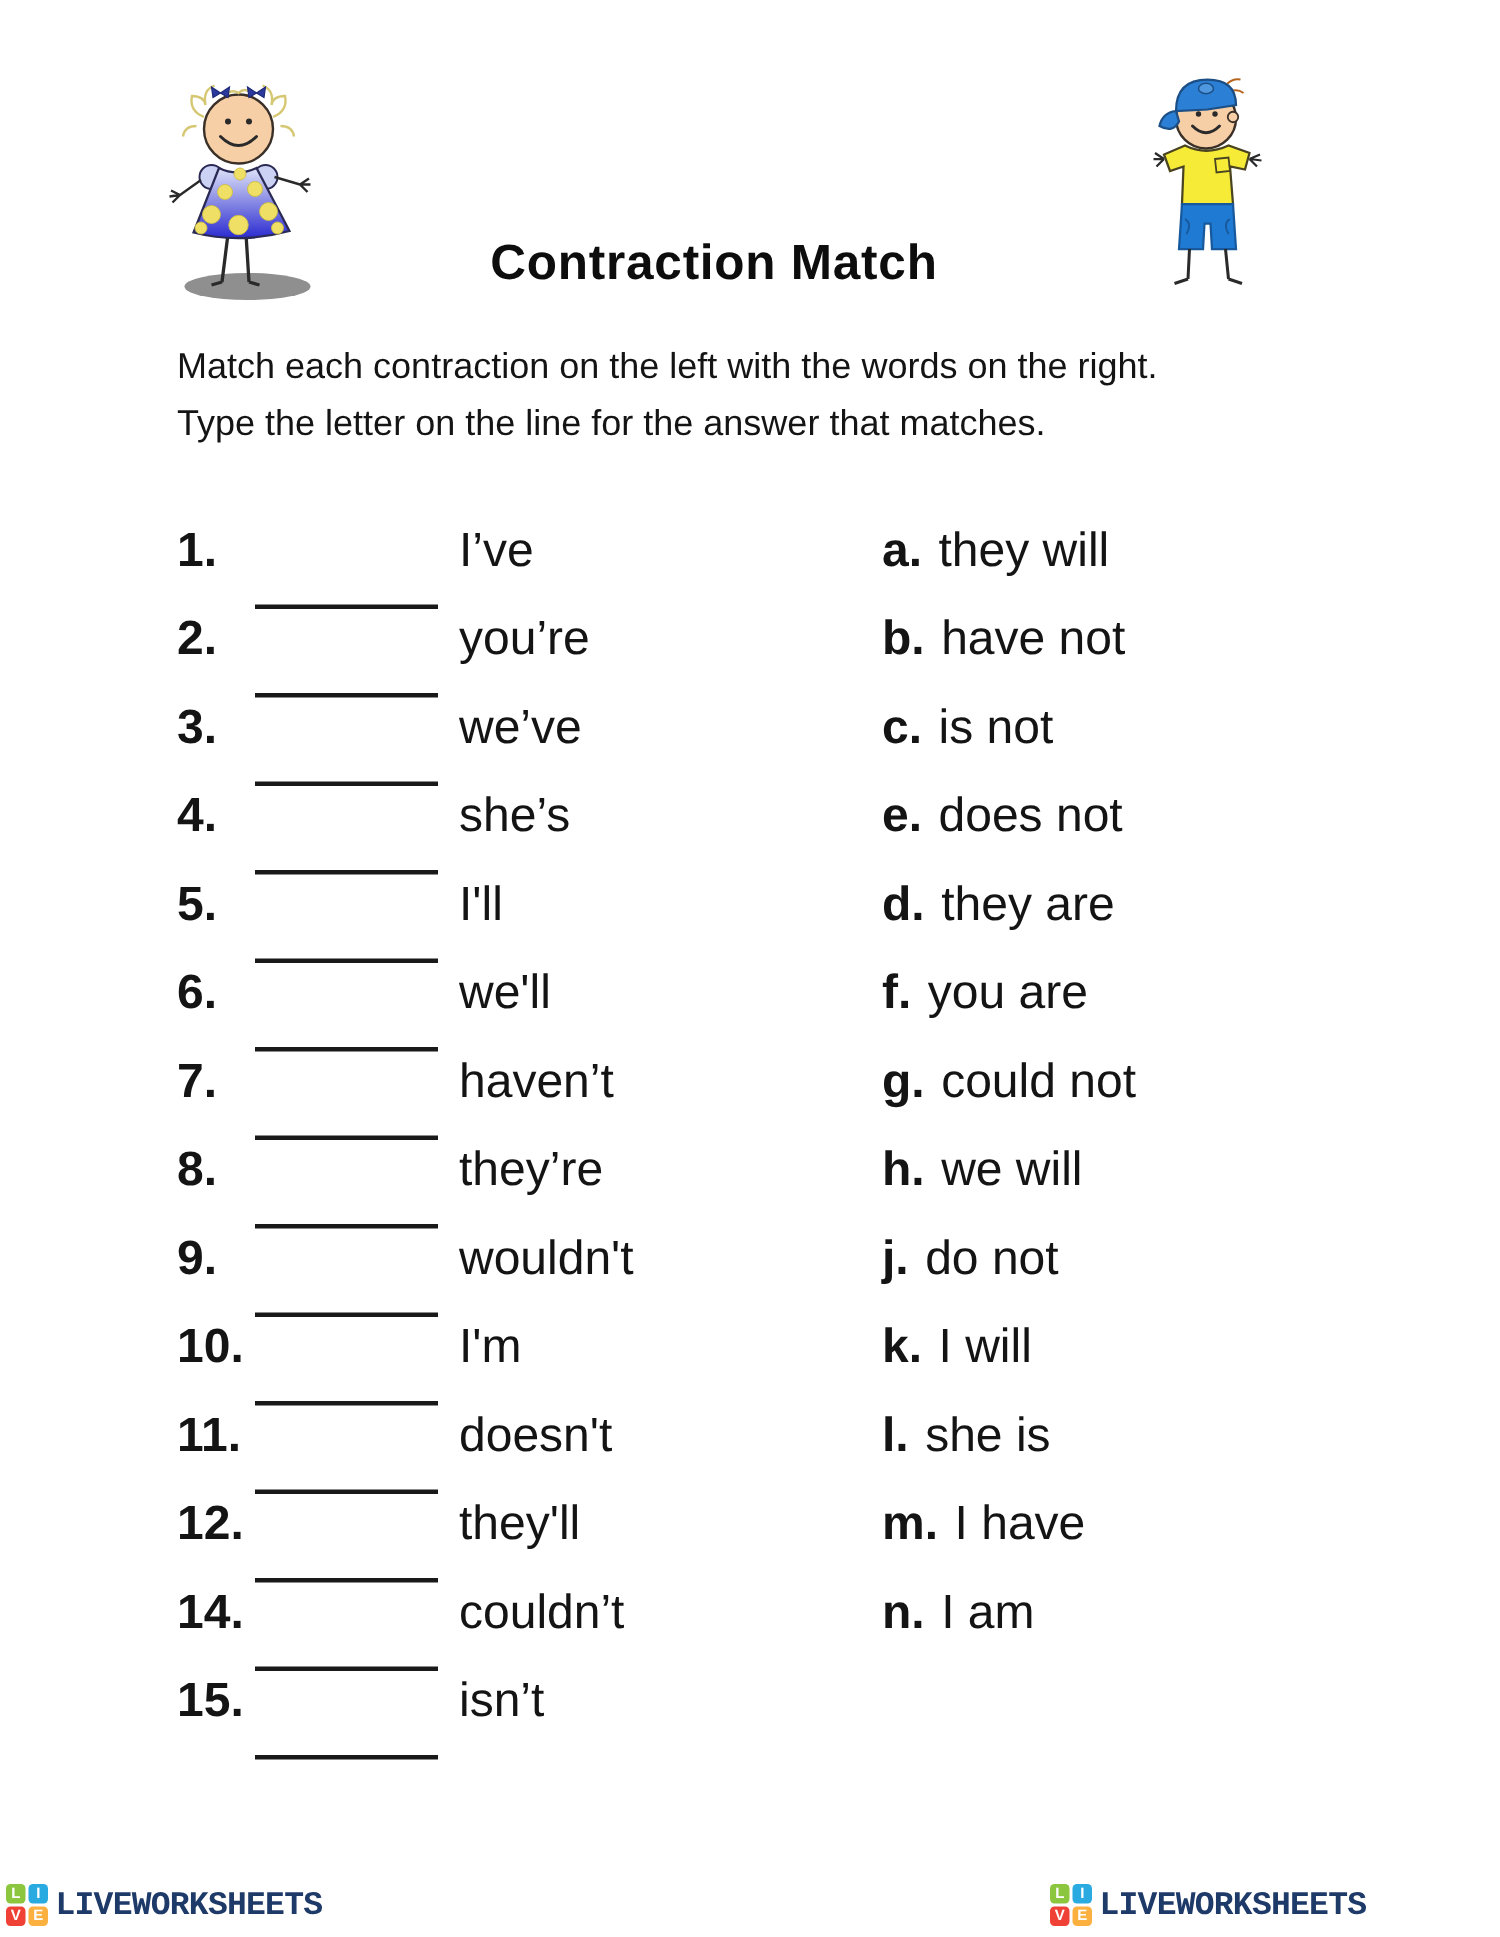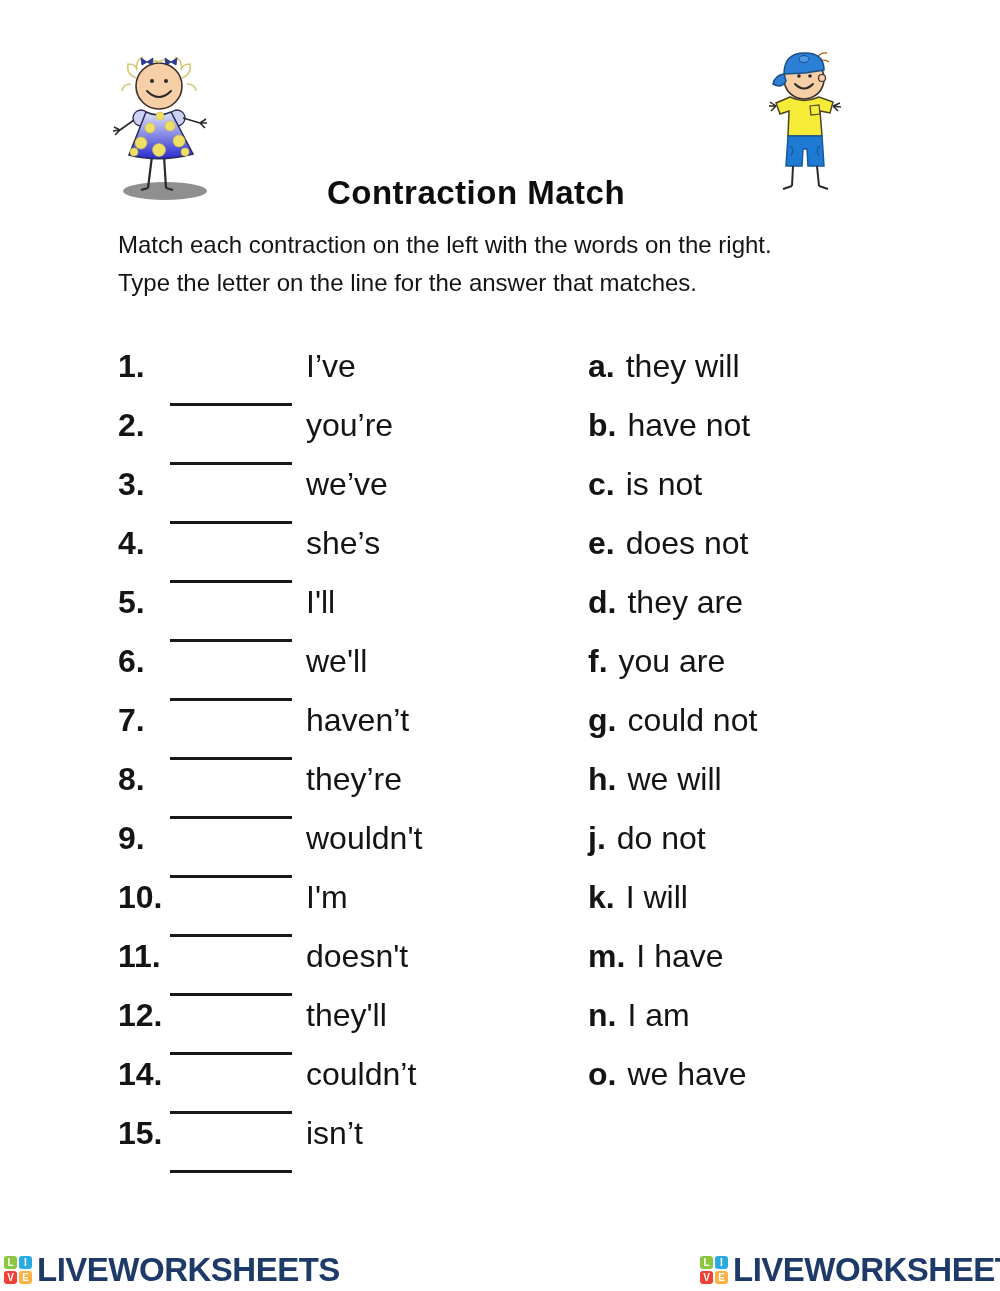--- a/index.html
+++ b/index.html
@@ -15,21 +15,21 @@
   html, body { background: #ffffff; }
   body {
     width: 1000px; height: 1291px; position: relative; overflow: hidden;
     font-family: "Liberation Sans", sans-serif; color: var(--text);
   }
   .clipart { position: absolute; }
   .clipart-girl { left: 103px; top: 50px; }
   .clipart-boy  { left: 758px; top: 46px; }
 
   .page-title {
-    position: absolute; top: 174px; left: 0; width: 912px;
+    position: absolute; top: 156px; left: 0; width: 912px;
     padding-left: 40px; text-align: center;
     font-size: 33px; font-weight: bold; color: #0d0d0d; letter-spacing: 0.5px;
   }
   .instructions {
     position: absolute; left: 118px; top: 226px;
     font-size: 24px; line-height: 38px; white-space: nowrap;
   }
   .col { position: absolute; top: 337px; }
   .col-left  { left: 118px; }
   .col-right { left: 588px; }
@@ -52,22 +52,23 @@
   .sq {
     display: flex; align-items: center; justify-content: center;
     color: #fff; font-size: 10px; font-weight: bold; line-height: 1; border-radius: 3px;
     font-family: "Liberation Sans", sans-serif;
   }
   .sq-l { background: var(--icon-green); }
   .sq-i { background: var(--icon-blue); }
   .sq-v { background: var(--icon-red); }
   .sq-e { background: var(--icon-orange); }
   .brand {
-    font-weight: bold; font-size: 33px; letter-spacing: -0.5px;
+    font-weight: bold; font-size: 22px; letter-spacing: -0.5px;
     color: var(--brand-navy);
+    font-family: Liberation Mono, monospace;
   }
 </style>
 </head>
 <body>
 
 <svg class="clipart clipart-girl" width="112" height="152" viewBox="0 0 112 152">
   <ellipse cx="62" cy="141" rx="42" ry="9" fill="#8f8f8f"></ellipse>
   <path d="M49,106 L45,138 M61,106 L63,138 M45,138 l-7,2 M63,138 l7,2" stroke="#2a2a2a" stroke-width="2.2" fill="none"></path>
   <defs>
     <linearGradient id="dressGrad" x1="0" y1="0" x2="0" y2="1">
@@ -203,27 +204,27 @@
     <div class="ws-row">
     <span class="letter">h.</span><span class="word">we will</span>
   </div>
     <div class="ws-row">
     <span class="letter">j.</span><span class="word">do not</span>
   </div>
     <div class="ws-row">
     <span class="letter">k.</span><span class="word">I will</span>
   </div>
     <div class="ws-row">
+    <span class="letter">l.</span><span class="word">she is</span>
+  </div>
+    <div class="ws-row">
     <span class="letter">m.</span><span class="word">I have</span>
   </div>
     <div class="ws-row">
     <span class="letter">n.</span><span class="word">I am</span>
-  </div>
-    <div class="ws-row">
-    <span class="letter">o.</span><span class="word">we have</span>
   </div>
   </div>
 
 <div class="logo logo-left">
   <span class="licon">
     <span class="sq sq-l">L</span>
     <span class="sq sq-i">I</span>
     <span class="sq sq-v">V</span>
     <span class="sq sq-e">E</span>
   </span>

